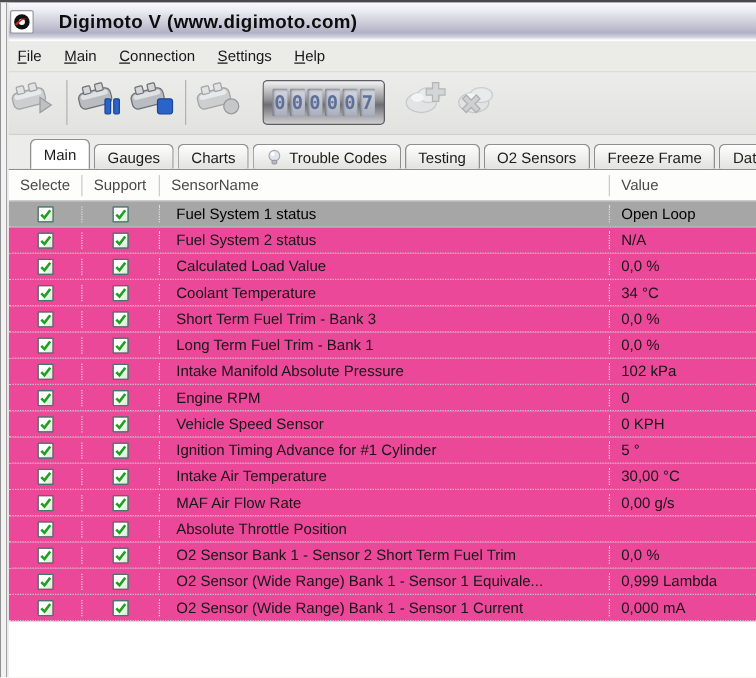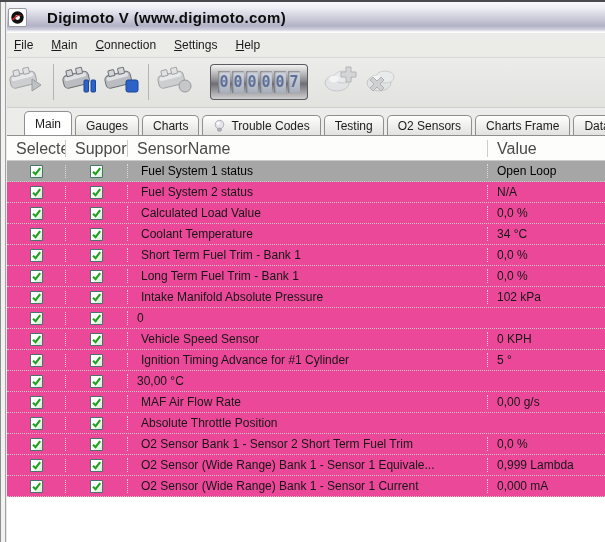--- a/index.html
+++ b/index.html
@@ -73,21 +73,21 @@
   }
   .bulb { width:13px; height:13px; display:inline-flex; }
   
   .panel {
     position:relative; height:411px; background:#ffffff;
     border-top:1px solid #8f8f8f; z-index:1; padding-left:7px;
   }
   .thead, .row { display:grid; grid-template-columns:58px 62px 360px 1fr; }
   .thead {
     height:25px; align-items:center; background:#fdfdfc;
-    border-bottom:1px solid #cccccc; color:#4a4a4a; font-size:16px;
+    border-bottom:1px solid #cccccc; color:#4a4a4a; font-size:12px;
   }
   .thead .hcell { padding-left:9px; overflow:hidden; white-space:nowrap; height:17px; line-height:17px; }
   .thead .hcell + .hcell { border-left:1px solid #cccccc; }
   .row {
     height:21px; align-items:center; font-size:12px; color:#161616;
     border-bottom:1px dotted #c9c9c9; background:#ec4899;
   }
   .row .cell { padding-left:9px; overflow:hidden; white-space:nowrap; }
   .row .cbcell { display:flex; justify-content:center; }
   .row .cell.v, .row .cbcell + .cbcell, .row .namecell { border-left:1px dotted #dcdcdc; }
@@ -218,21 +218,21 @@
         </span>
         <span>Trouble Codes</span>
       </div>
       <div class="tab">
         <span>Testing</span>
       </div>
       <div class="tab">
         <span>O2 Sensors</span>
       </div>
       <div class="tab">
-        <span>Charts Frame</span>
+        <span>Freeze Frame</span>
       </div>
       <div class="tab">
         <span>Data L</span>
       </div>
     </div>
 
   <div class="panel">
     <div class="thead">
       <div class="hcell">Selecte</div>
       <div class="hcell">Support</div>
@@ -320,21 +320,21 @@
               </svg>
             </span>
           </div>
           <div class="cbcell">
             <span class="cb">
               <svg width="11" height="11" viewBox="0 0 12 12">
                 <path d="M2.2 6.2 L5 9 L10 2.4" stroke="#1fa11f" stroke-width="2.3" fill="none"></path>
               </svg>
             </span>
           </div>
-          <div class="cell namecell">Short Term Fuel Trim - Bank 1</div>
+          <div class="cell namecell">Short Term Fuel Trim - Bank 3</div>
           <div class="cell v">0,0 %</div>
         </div>
         <div class="row">
           <div class="cbcell">
             <span class="cb">
               <svg width="11" height="11" viewBox="0 0 12 12">
                 <path d="M2.2 6.2 L5 9 L10 2.4" stroke="#1fa11f" stroke-width="2.3" fill="none"></path>
               </svg>
             </span>
           </div>
@@ -374,20 +374,21 @@
               </svg>
             </span>
           </div>
           <div class="cbcell">
             <span class="cb">
               <svg width="11" height="11" viewBox="0 0 12 12">
                 <path d="M2.2 6.2 L5 9 L10 2.4" stroke="#1fa11f" stroke-width="2.3" fill="none"></path>
               </svg>
             </span>
           </div>
+          <div class="cell namecell">Engine RPM</div>
           <div class="cell v">0</div>
         </div>
         <div class="row">
           <div class="cbcell">
             <span class="cb">
               <svg width="11" height="11" viewBox="0 0 12 12">
                 <path d="M2.2 6.2 L5 9 L10 2.4" stroke="#1fa11f" stroke-width="2.3" fill="none"></path>
               </svg>
             </span>
           </div>
@@ -427,20 +428,21 @@
               </svg>
             </span>
           </div>
           <div class="cbcell">
             <span class="cb">
               <svg width="11" height="11" viewBox="0 0 12 12">
                 <path d="M2.2 6.2 L5 9 L10 2.4" stroke="#1fa11f" stroke-width="2.3" fill="none"></path>
               </svg>
             </span>
           </div>
+          <div class="cell namecell">Intake Air Temperature</div>
           <div class="cell v">30,00 °C</div>
         </div>
         <div class="row">
           <div class="cbcell">
             <span class="cb">
               <svg width="11" height="11" viewBox="0 0 12 12">
                 <path d="M2.2 6.2 L5 9 L10 2.4" stroke="#1fa11f" stroke-width="2.3" fill="none"></path>
               </svg>
             </span>
           </div>

